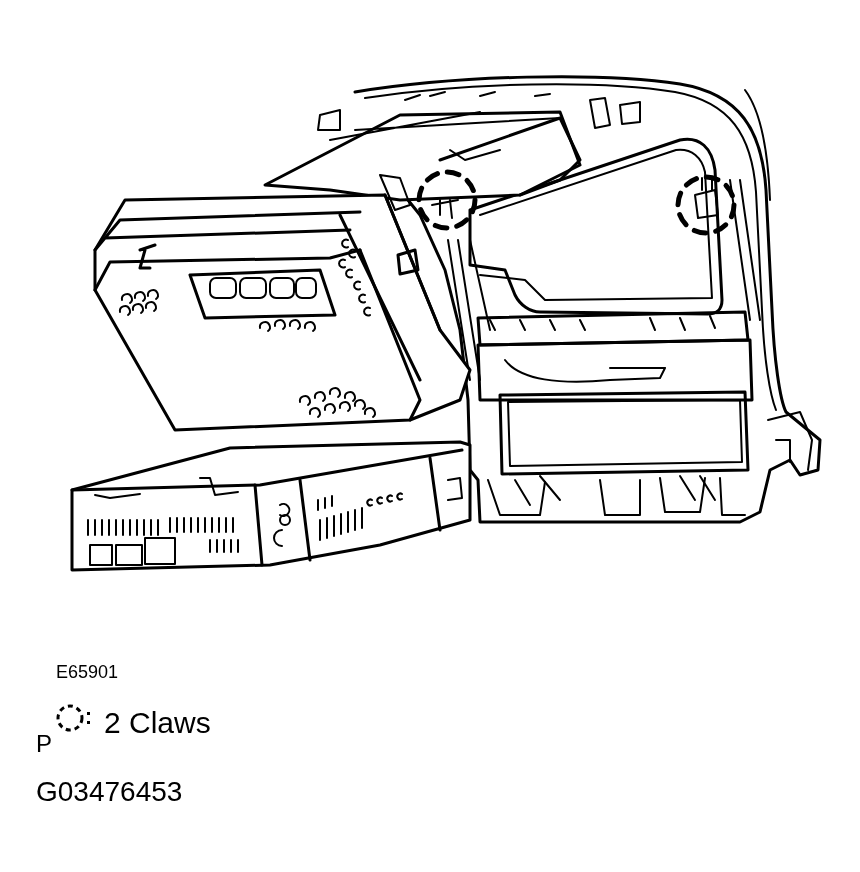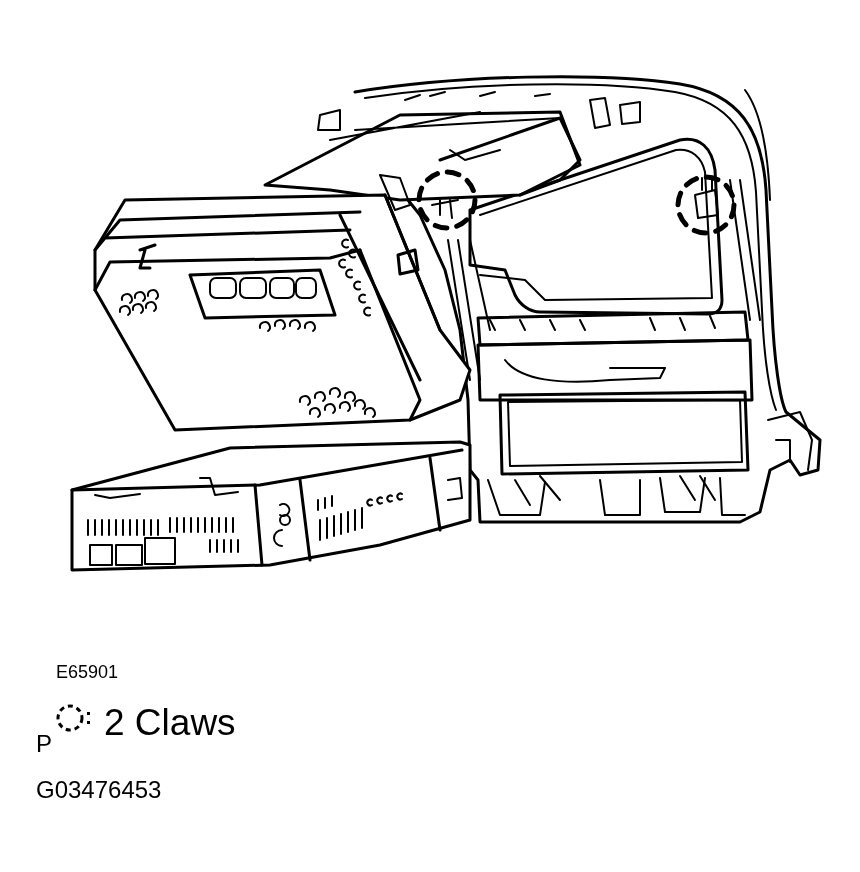--- a/index.html
+++ b/index.html
@@ -51,30 +51,30 @@
     }
     .legend .claw-icon {
       width: 40px;
       height: 40px;
       margin-left: 2px;
       margin-bottom: 10px;
       position: relative;
       top: -4px;
     }
     .legend .claw-text {
-      font-size: 37px;
+      font-size: 30px;
       line-height: 34px;
       margin-left: 10px;
       margin-bottom: 12px;
     }
     .doc-id {
       position: absolute;
       left: 36px;
       top: 776px;
-      font-size: 24px;
+      font-size: 28px;
     }
   </style>
 </head>
 <body>
 
 <div id="illustration">
   <svg viewBox="0 0 860 620" xmlns="http://www.w3.org/2000/svg">
 
     <g>
       <path class="ln" d="M355 92 C460 75, 600 72, 680 84 C740 94, 762 130, 766 190 L772 310 C774 360, 780 400, 786 412 L820 440 L818 470 L800 475 L790 460 L770 470 L760 512 L740 522 L480 522 L478 480 L470 470 L468 400 L460 330 L445 270 L420 215 L400 190"></path>

